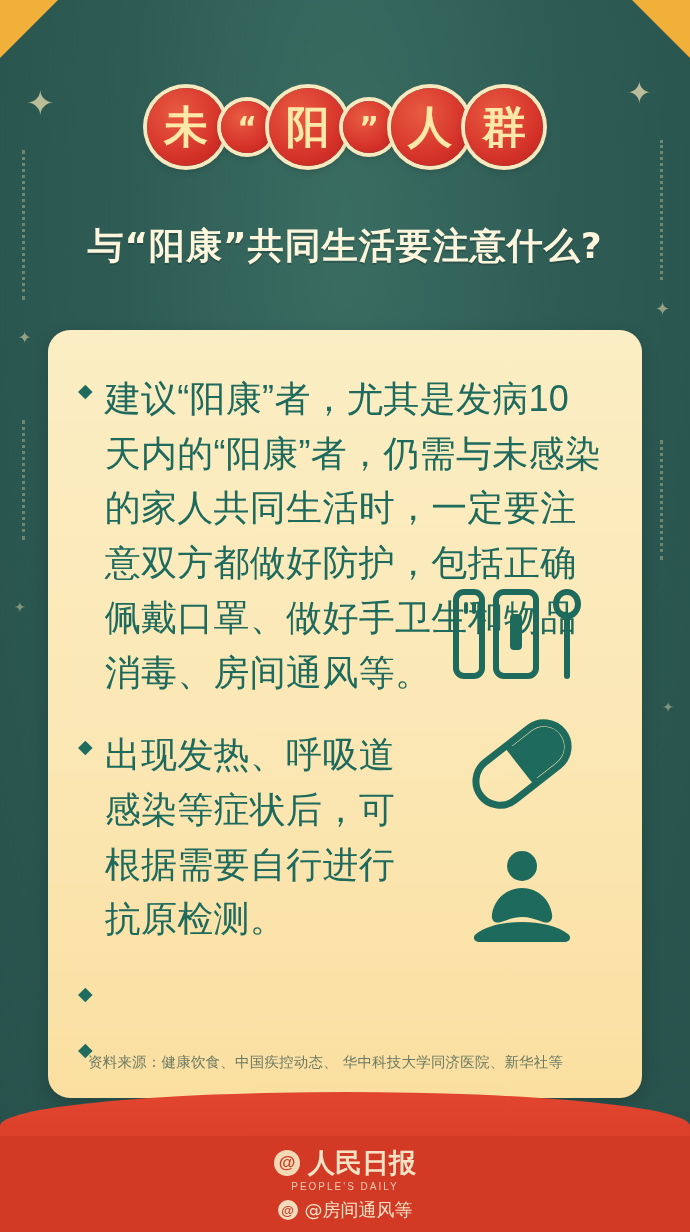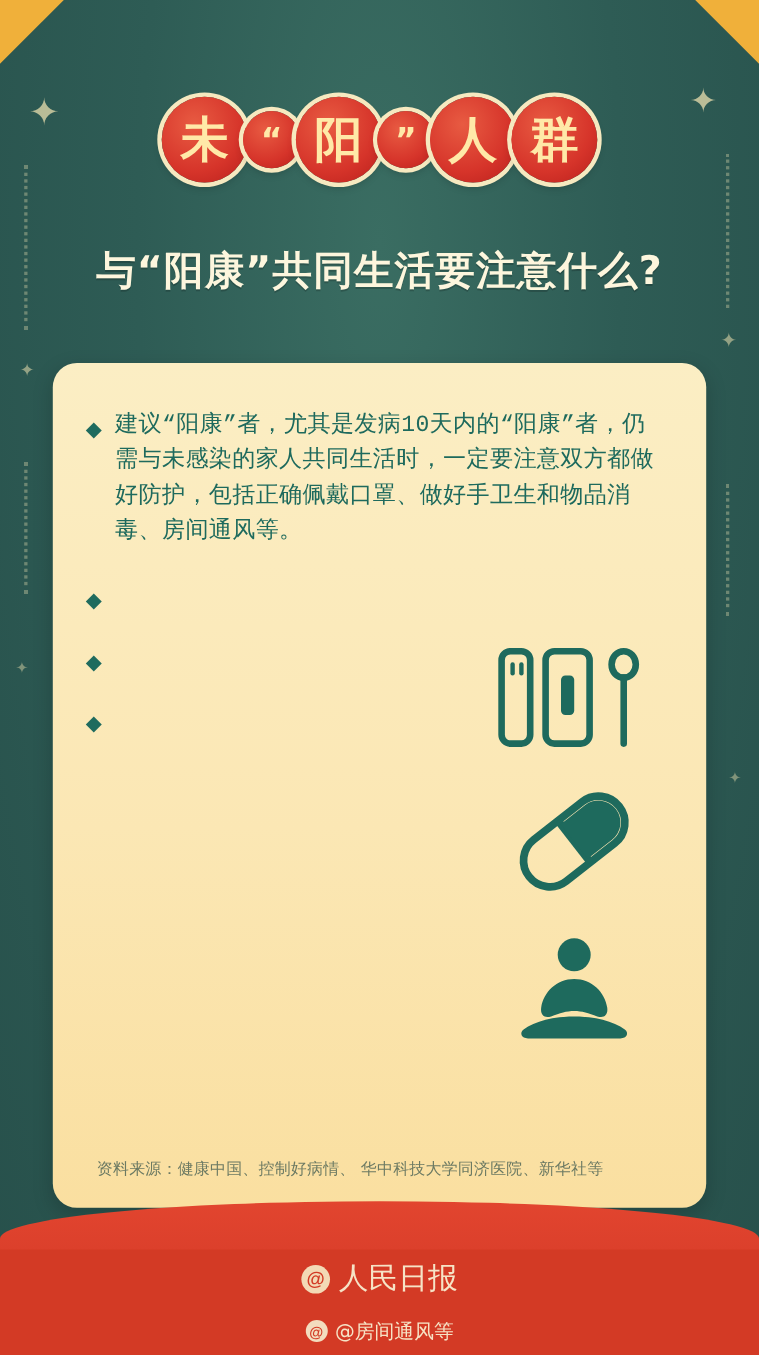--- a/index.html
+++ b/index.html
@@ -140,23 +140,23 @@
   .dia {
     color: #1f6b5e;
     font-size: 19px;
     line-height: 1;
     margin-top: 9px;
     margin-right: 12px;
     flex: 0 0 auto;
   }
   .btext {
     color: #1e6a5d;
-    font-size: 21px;
+    font-size: 36px;
     line-height: 1.52;
-    font-family: Liberation Mono, monospace;
+    font-family: Liberation Sans, sans-serif;
     letter-spacing: .3px;
   }
   .b1 .btext { width: 500px; }
   .b2 .btext, .b3 .btext, .b4 .btext { width: 320px; }
 
   
   .icons {
     position: absolute;
     right: 40px;
     top: 258px;
@@ -212,21 +212,21 @@
     color: #d33a25;
     display: flex;
     align-items: center;
     justify-content: center;
     font-size: 17px;
     font-weight: bold;
   }
   .logo-cn {
     color: #f6e3c6;
     font-size: 27px;
-    font-weight: normal;
+    font-weight: bold;
     font-family: "DejaVu Sans", "Liberation Sans", sans-serif;
     line-height: 1;
   }
   .logo-en {
     position: absolute;
     left: 0; right: 0;
     bottom: 40px;
     text-align: center;
     color: #f0cdb0;
     font-size: 10px;
@@ -294,20 +294,21 @@
 
     <div class="bullets">
 
       <div class="bullet b1">
         <span class="dia">◆</span>
         <span class="btext">建议“阳康”者，尤其是发病10天内的“阳康”者，仍需与未感染的家人共同生活时，一定要注意双方都做好防护，包括正确佩戴口罩、做好手卫生和物品消毒、房间通风等。</span>
       </div>
 
       <div class="bullet b2">
         <span class="dia">◆</span>
+        <span class="btext">出现发热、呼吸道感染等症状后，可根据需要自行进行抗原检测。</span>
       </div>
 
       <div class="bullet b3">
         <span class="dia">◆</span>
       </div>
 
       <div class="bullet b4">
         <span class="dia">◆</span>
       </div>
 
@@ -340,30 +341,31 @@
       <div class="icon-box">
         <svg width="140" height="110" viewBox="0 0 140 110" fill="none">
           <circle cx="70" cy="18" r="15" fill="#1e6a5d"></circle>
           <path d="M70 40c-16 0-28 12-30 26-1 7 3 10 9 8 8-3 14-5 21-5s13 2 21 5c6 2 10-1 9-8-2-14-14-26-30-26z" fill="#1e6a5d"></path>
           <path d="M24 86c10-8 28-12 46-12s36 4 46 12c4 3 2 8-4 8H28c-6 0-8-5-4-8z" fill="#1e6a5d"></path>
         </svg>
       </div>
 
     </div>
 
-    <div class="source">资料来源：健康中国、控制好病情、 华中科技大学同济医院、新华社等</div>
+    <div class="source">资料来源：健康饮食、中国疾控动态、 华中科技大学同济医院、新华社等</div>
   </div>
 
   <div class="bottom-band">
     <div class="band-inner"></div>
   </div>
 
   <div class="logo-row">
     <div class="weibo-mark">@</div>
     <div class="logo-cn">人民日报</div>
   </div>
+  <div class="logo-en">PEOPLE'S DAILY</div>
 
   <div class="handle-row">
     <div class="handle-icon">@</div>
     <div class="handle-text">@房间通风等</div>
   </div>
 
 </div>
 
 </body></html>

